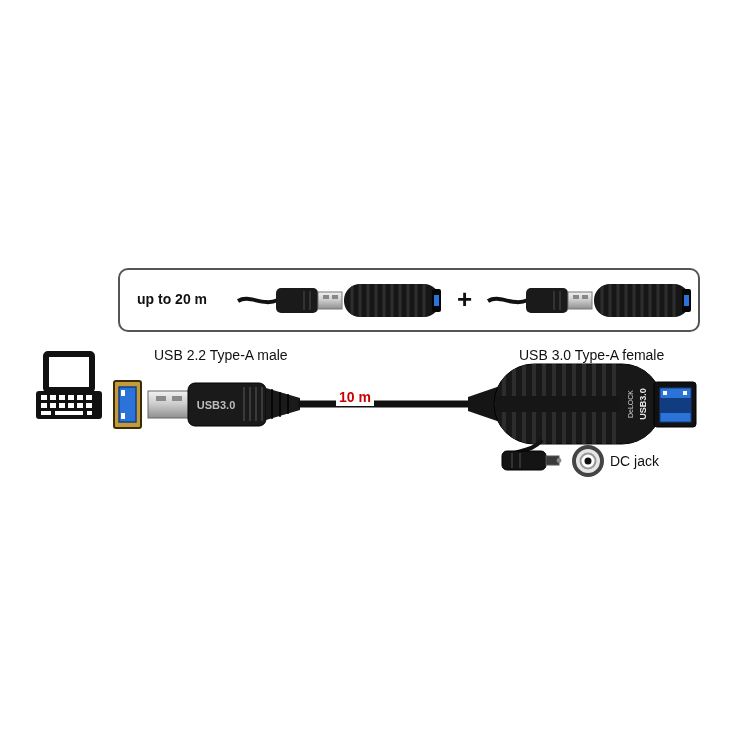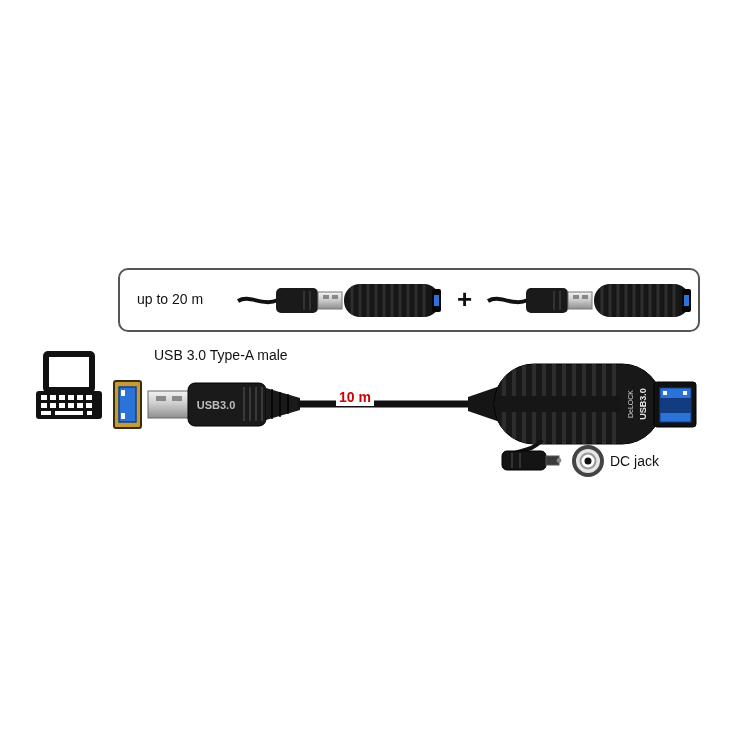--- a/index.html
+++ b/index.html
@@ -2,21 +2,21 @@
 <html><head>
 <meta charset="utf-8">
 <style>
   html,body{margin:0;padding:0;background:#fff;}
   .canvas{
     position:relative;width:750px;height:750px;background:#ffffff;
     font-family:"Liberation Sans",sans-serif;overflow:hidden;
   }
   .gfx{position:absolute;left:0;top:0;}
   .label{position:absolute;color:#111;font-size:14px;line-height:1.2;white-space:nowrap;}
-  .bold{font-weight:normal;}
+  .bold{font-weight:bold;}
   .red{color:#cc0000;font-weight:bold;background:#fff;padding:0 3px;text-align:center;}
   .plus{font-size:26px;font-weight:bold;color:#111;}
   .spec-box{
     position:absolute;left:118px;top:268px;width:578px;height:60px;
     border:2px solid #555;border-radius:10px;background:#fff;
   }
 </style>
 </head>
 <body>
 
@@ -192,19 +192,20 @@
     <g>
       <circle cx="588" cy="461" r="14" fill="#e6e6e6" stroke="#444" stroke-width="4"></circle>
       <circle cx="588" cy="461" r="7.5" fill="#ffffff" stroke="#999" stroke-width="2"></circle>
       <circle cx="588" cy="461" r="3.5" fill="#111"></circle>
     </g>
   </svg>
 
   <div class="label bold" style="left:137px;top:291px;">up to 20 m</div>
   <div class="label plus" style="left:457px;top:284px;">+</div>
 
-  <div class="label" style="left:154px;top:347px;">USB 3.0 Type-A male</div>
+  <div class="label" style="left:154px;top:347px;">USB 2.2 Type-A male</div>
+  <div class="label" style="left:519px;top:347px;">USB 3.0 Type-A female</div>
 
   <div class="label red" style="left:336px;top:389px;">10 m</div>
 
   <div class="label" style="left:610px;top:453px;">DC jack</div>
 
 </div>
 
 </body></html>

